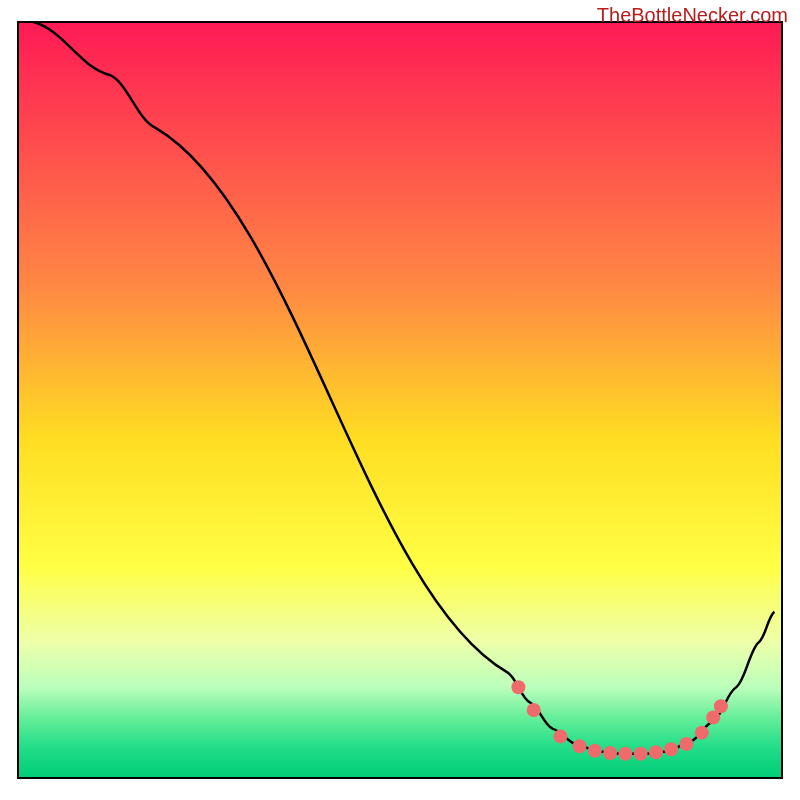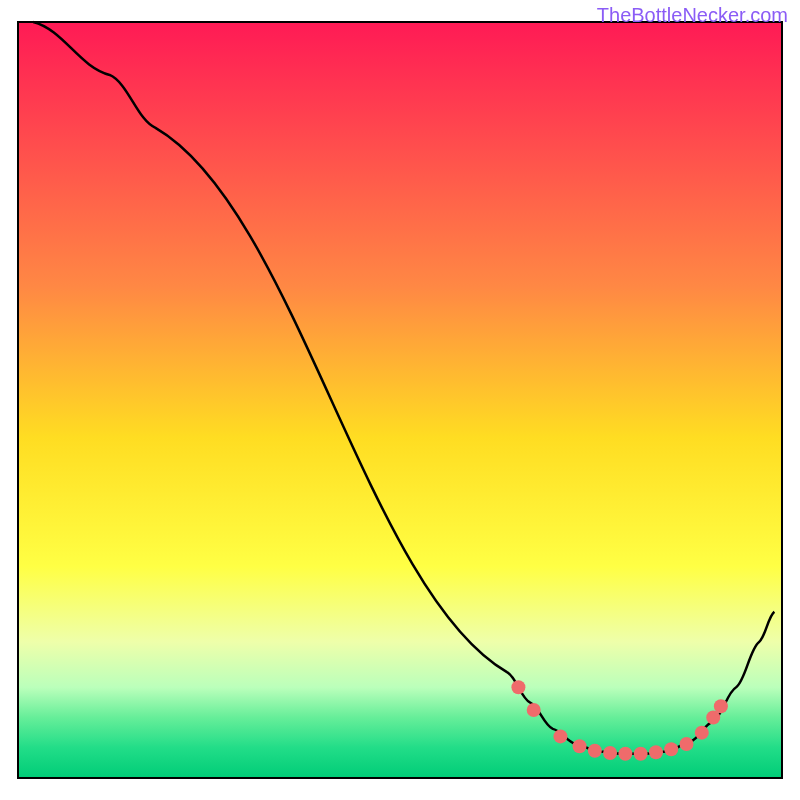--- a/index.html
+++ b/index.html
@@ -14,21 +14,21 @@
 .container {
   position: relative;
   width: 800px;
   height: 800px;
 }
 .watermark {
   position: absolute;
   top: 4px;
   right: 12px;
   font-size: 20px;
-  color: #8b5cf6;
+  color: #b91c1c;
   font-weight: 500;
   z-index: 10;
 }
 svg {
   display: block;
 }
 </style>
 </head>
 <body>
 

